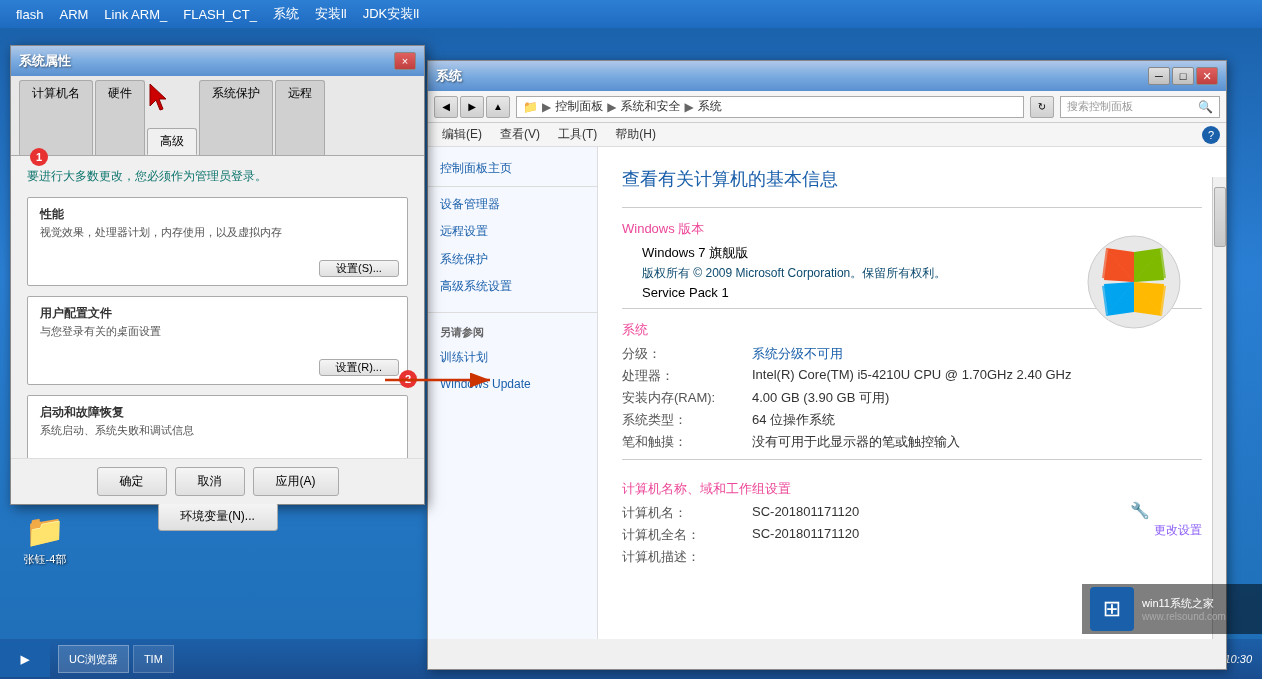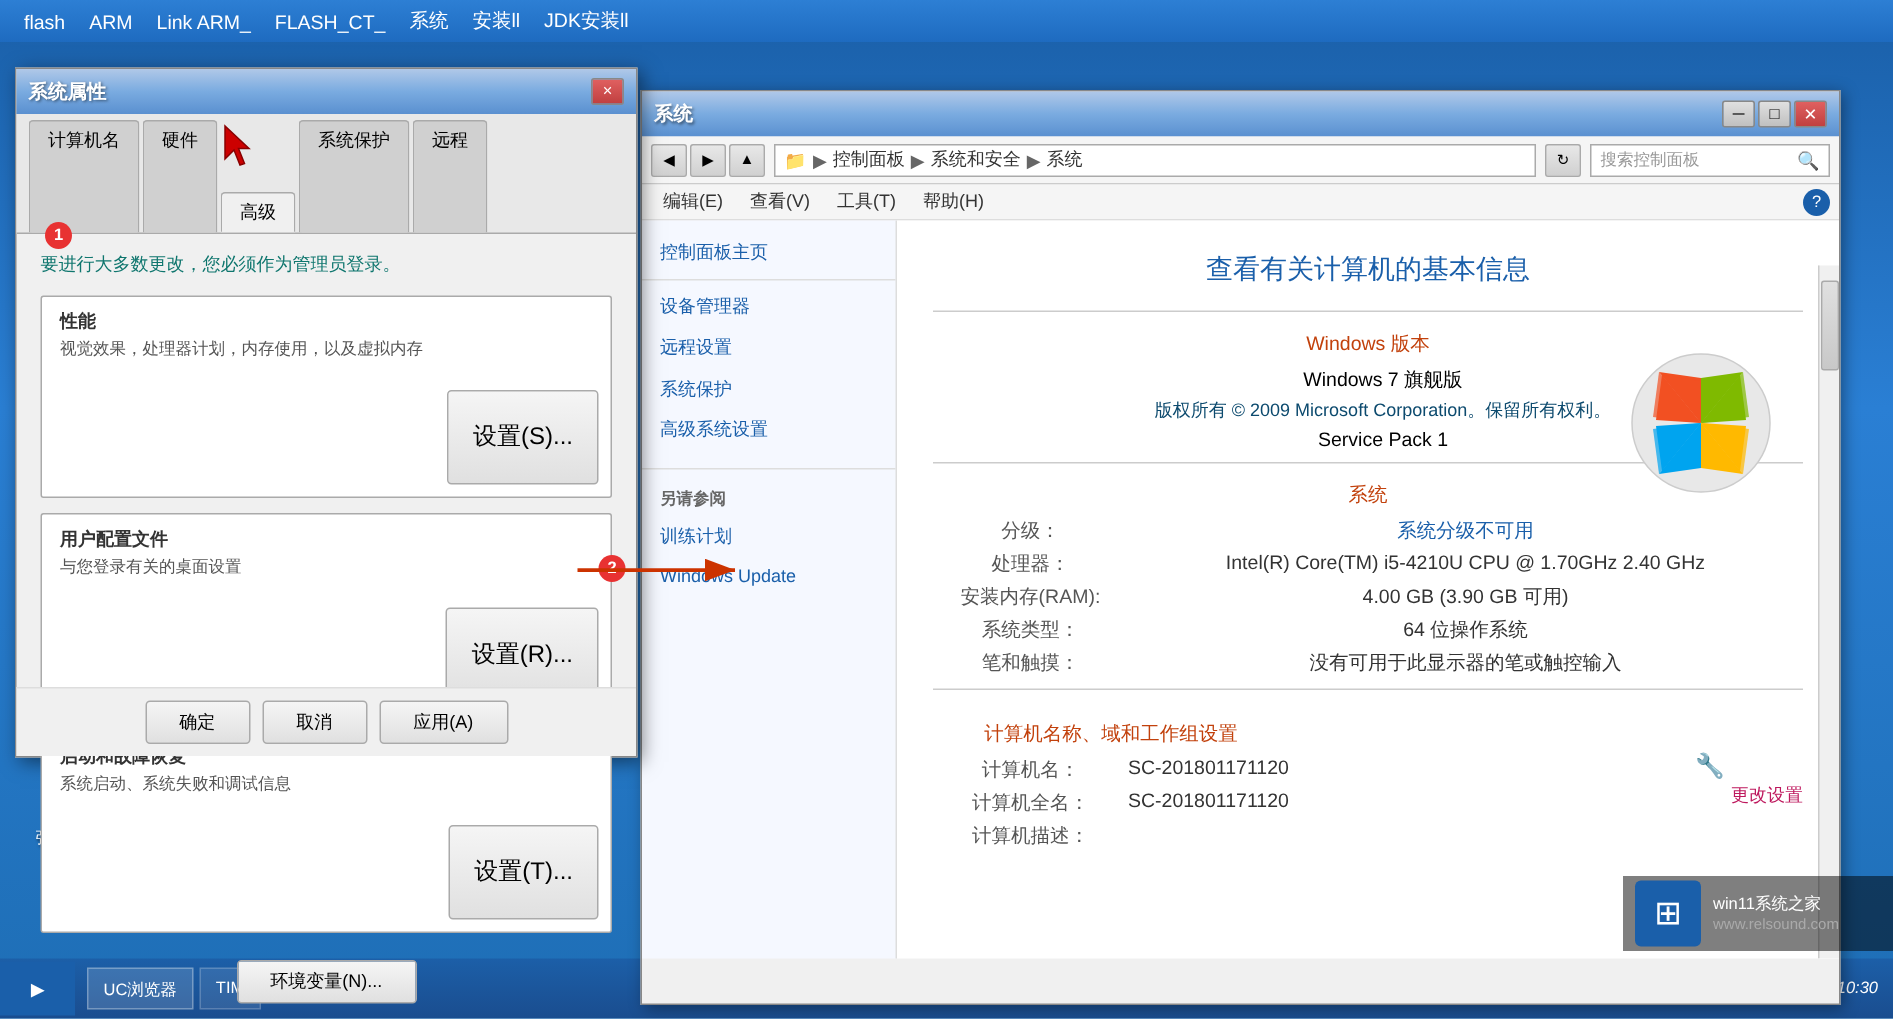--- a/index.html
+++ b/index.html
@@ -256,39 +256,38 @@
       font-weight: bold;
     }
 
     
     .cp-main {
       flex: 1;
       background: white;
       padding: 20px 24px;
       overflow-y: auto;
       position: relative;
-      text-align: center;
     }
 
     .cp-page-title {
       font-size: 18px;
       color: #1a5faa;
       margin-bottom: 16px;
       font-weight: normal;
     }
 
     .section-divider {
       border: none;
       border-top: 1px solid #ccc;
       margin: 8px 0;
     }
 
     .info-section-title {
       font-size: 13px;
-      color: #c2410c;
+      color: #ec4899;
       margin: 12px 0 6px 0;
     }
 
     .info-row {
       display: flex;
       align-items: flex-start;
       margin-bottom: 4px;
       font-size: 13px;
     }
 
@@ -398,22 +397,22 @@
       margin-bottom: 8px;
     }
 
     .dialog-section-btn {
       display: flex;
       justify-content: flex-end;
       padding: 4px 8px 8px 8px;
     }
 
     .dialog-btn {
-      padding: 20px 16px;
-      font-size: 16px;
+      padding: 0 16px;
+      font-size: 11px;
       background: linear-gradient(180deg, #f5f5f5, #e0e0e0);
       border: 1px solid #aaa;
       border-radius: 3px;
       cursor: pointer;
       min-width: 80px;
       text-align: center;
     }
 
     .env-btn {
       display: block;
@@ -731,21 +730,21 @@
               <span class="info-label">计算机全名：</span>
               <span class="info-value">SC-201801171120</span>
             </div>
             <div class="info-row">
               <span class="info-label">计算机描述：</span>
               <span class="info-value"></span>
             </div>
           </div>
           <div style="display:flex; align-items:center; gap:4px; margin-top:14px; cursor:pointer;">
             <span style="color:#1a5faa; font-size:16px;">🔧</span>
-            <span style="color:#be185d; font-size:12px;margin-top:40px;">更改设置</span>
+            <span style="color:#8b5cf6; font-size:12px;margin-top:40px;">更改设置</span>
           </div>
         </div>
 
         <div class="scrollbar-track">
           <div class="scrollbar-thumb"></div>
         </div>
       </div>
     </div>
   </div>
 

